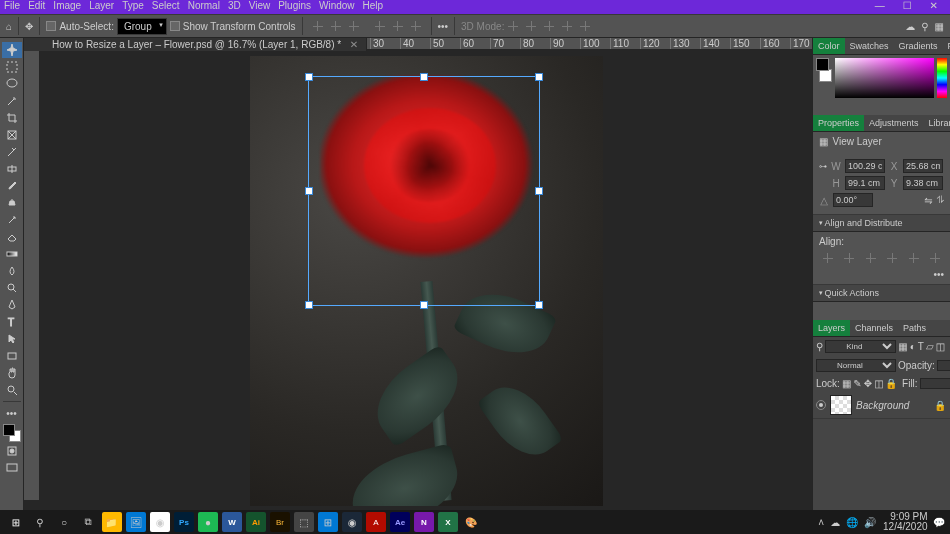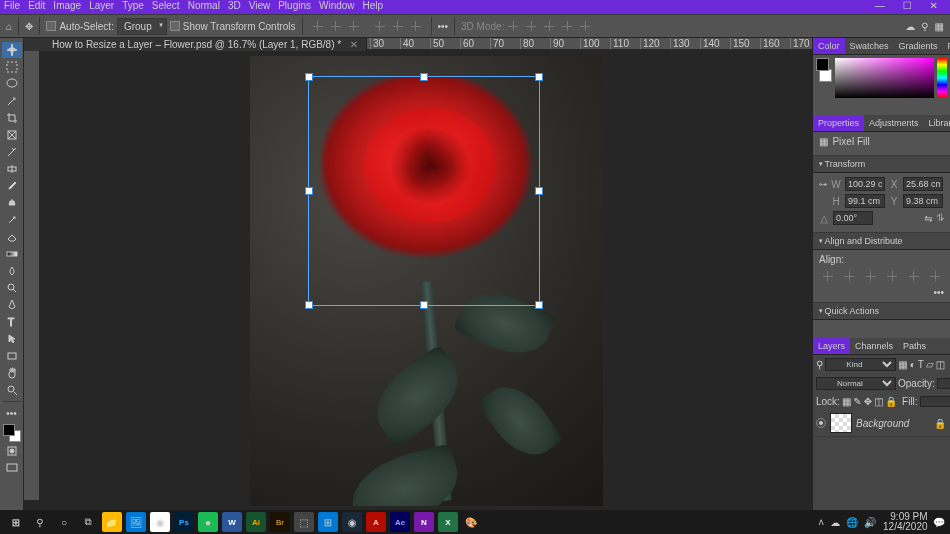--- a/index.html
+++ b/index.html
@@ -5,21 +5,21 @@
 *{margin:0;padding:0;box-sizing:border-box;font-family:'Segoe UI',Tahoma,sans-serif;font-size:10px;color:#ccc;user-select:none}
 body{width:950px;height:534px;background:#323232;overflow:hidden;position:relative}
 .menubar{height:14px;background:#6d28d9;display:flex;align-items:flex-start;padding-left:4px}
 .menubar span{margin-right:8px;cursor:default}
 .winctl{position:absolute;right:4px;top:0;display:flex;gap:10px}
 .winctl span{cursor:default}
 .optbar{height:24px;background:#535353;display:flex;align-items:center;padding-left:6px;border-top:1px solid #383838;border-bottom:1px solid #252525}
 .optbar .sep{width:1px;height:18px;background:#383838;margin:0 6px}
 .checkbox{width:10px;height:10px;border:1px solid #888;display:inline-block;margin-right:3px;vertical-align:middle}
 .checkbox.on{background:#666}
-.dropdown{background:#404040;padding:2px 14px 2px 6px;border:1px solid #383838;position:relative;margin:0 3px}
+.dropdown{background:#000000;padding:2px 14px 2px 6px;border:1px solid #383838;position:relative;margin:0 3px}
 .dropdown::after{content:'▾';position:absolute;right:3px;top:2px;font-size:7px}
 .align-ico{width:14px;height:14px;margin:0 2px;background:linear-gradient(#888,#888) center/10px 1px no-repeat,linear-gradient(#888,#888) center/1px 10px no-repeat;opacity:.7}
 .tab-bar{height:13px;background:#323232;display:flex;align-items:center;padding-left:20px}
 .doc-tab{background:#323232;padding:1px 8px;font-size:9px;border-right:1px solid #252525}
 .doc-tab .close{margin-left:6px;opacity:.6}
 .main{position:absolute;top:38px;left:0;right:0;bottom:24px;display:flex}
 .tool-col{width:24px;background:#535353;border-right:1px solid #252525;padding:4px 0;display:flex;flex-direction:column;align-items:center;gap:1px}
 .tool{width:20px;height:16px;display:flex;align-items:center;justify-content:center;cursor:pointer}
 .tool.sel{background:#3a6ea5}
 .tool svg{width:12px;height:12px;fill:#ccc;stroke:#ccc;stroke-width:1}
@@ -44,21 +44,21 @@
 .l4{left:100px;top:400px;width:110px;height:65px;transform:rotate(-15deg)}
 .sel-box{position:absolute;left:284px;top:38px;width:232px;height:230px;border:1px solid #55aaff;pointer-events:none}
 .handle{position:absolute;width:8px;height:8px;background:#fff;border:1px solid #3a8adb}
 .h-tl{top:-4px;left:-4px}.h-tr{top:-4px;right:-4px}.h-bl{bottom:-4px;left:-4px}.h-br{bottom:-4px;right:-4px}
 .h-tc{top:-4px;left:calc(50% - 4px)}.h-bc{bottom:-4px;left:calc(50% - 4px)}
 .h-ml{top:calc(50% - 4px);left:-4px}.h-mr{top:calc(50% - 4px);right:-4px}
 .status{position:absolute;bottom:0;left:16px;right:0;height:10px;background:#535353;font-size:8px;padding-left:4px;display:flex;align-items:center}
 .right{width:138px;background:#535353;border-left:1px solid #252525;display:flex;flex-direction:column}
 .panel-tabs{display:flex;border-bottom:1px solid #252525;background:#454545}
 .ptab{padding:3px 5px;font-size:9px;cursor:pointer}
-.ptab.active{background:#6d28d9}
+.ptab.active{background:#15803d}
 .color-picker{height:60px;padding:3px;display:flex;gap:3px}
 .cp-sw{width:16px;height:24px;position:relative}
 .cp-fg{position:absolute;width:13px;height:13px;background:#000;border:1px solid #888;top:0;left:0;z-index:1}
 .cp-bg{position:absolute;width:13px;height:13px;background:#fff;border:1px solid #888;bottom:0;right:0}
 .cp-field{flex:1;height:40px;background:linear-gradient(to bottom,transparent 0%,#000 100%),linear-gradient(to right,#fff 0%,#f0f 100%);position:relative}
 .hue{width:10px;height:40px;background:linear-gradient(#f00,#ff0,#0f0,#0ff,#00f,#f0f,#f00)}
 .section-head{padding:3px 6px;font-size:9px;background:#454545;border-top:1px solid #383838;border-bottom:1px solid #252525;display:flex;align-items:center}
 .section-head::before{content:'▾ ';font-size:7px;margin-right:2px}
 .prop-body{padding:4px 6px;font-size:9px}
 .prop-row{display:flex;align-items:center;gap:4px;margin-bottom:3px}
@@ -344,24 +344,23 @@
     </div>
 
     <div class="panel-tabs">
       <div class="ptab active">Properties</div>
       <div class="ptab">Adjustments</div>
       <div class="ptab">Libraries</div>
     </div>
     <div class="prop-body">
       <div style="display:flex;align-items:center;gap:4px;margin-bottom:4px">
         <span>▦</span>
-        <span>Pixel Fill</span>
-      </div>
-    </div>
-    <div class="section-head">Transform</div>
+        <span>View Layer</span>
+      </div>
+    </div>
     <div class="prop-body">
       <div class="prop-row">
         <span style="font-size:8px">⊶</span>
         <span class="lbl">W</span>
           <input value="100.29 cm" style="">
         <span class="lbl">X</span>
           <input value="25.68 cm" style="">
       </div>
       <div class="prop-row">
         <span style="width:8px"></span>

